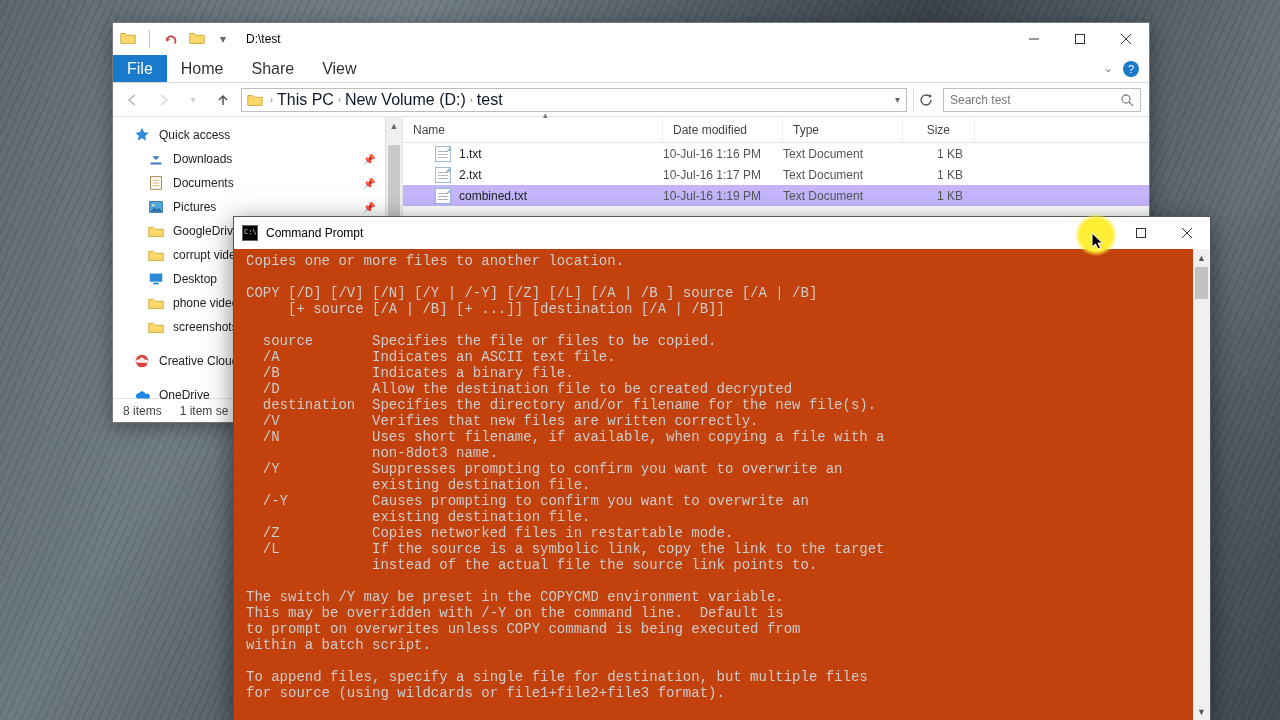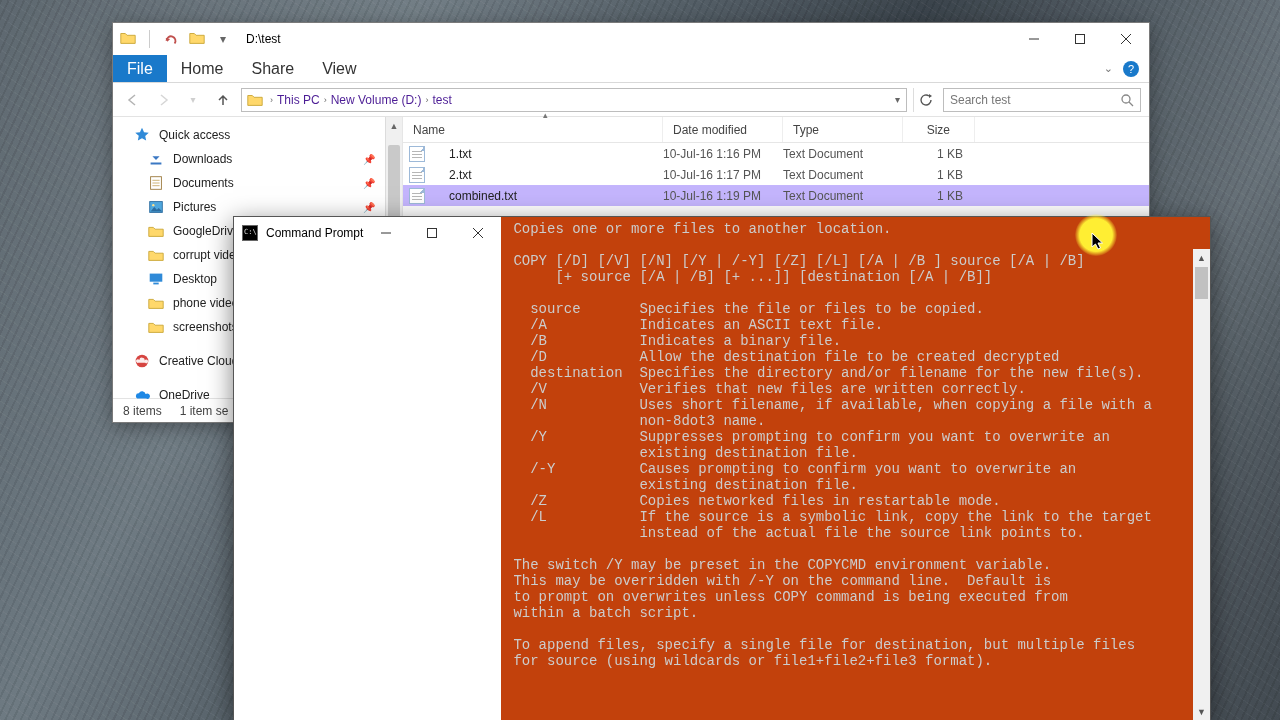--- a/index.html
+++ b/index.html
@@ -34,21 +34,21 @@
 .ribbon .tab { padding:8px 14px; display:flex; align-items:center; font-size:16px; color:#333; }
 .ribbon .tab.file { background:#1979ca; color:#fff; }
 .ribbon-right { margin-left:auto; display:flex; align-items:center; gap:10px; padding-right:10px; }
 .help-badge { width:16px; height:16px; border-radius:50%; background:#1979ca; color:#fff; font-size:11px; display:flex; align-items:center; justify-content:center; }
 
 .addrrow { height:34px; display:flex; align-items:center; gap:6px; padding:0 8px; background:#fff; border-bottom:1px solid #e3e3e3;}
 .navbtn { width:24px; height:24px; display:flex; align-items:center; justify-content:center; color:#777; }
 .navbtn.disabled { opacity:.4; }
 .addressbar { flex:1; height:24px; border:1px solid #bdbdbd; display:flex; align-items:center; padding:0 4px; gap:2px; background:#fff; }
 .addressbar .mini-folder { width:18px; height:18px; margin-right:4px; }
-.crumb { display:flex; align-items:flex-end; gap:3px; font-size:12px; color:#4c1d95; padding:0 2px; }
+.crumb { display:flex; align-items:flex-end; gap:3px; font-size:16px; color:#0f172a; padding:0 2px; }
 .crumb-sep { color:#666; font-size:9px; }
 .addr-right { margin-left:auto; display:flex; align-items:center; gap:6px; padding-right:2px; }
 .refresh { width:24px; height:24px; border-left:1px solid #ddd; display:flex; align-items:center; justify-content:center; color:#555; }
 .searchbox { width:198px; height:24px; border:1px solid #bdbdbd; display:flex; align-items:center; padding:0 6px; color:#777; }
 .searchbox span { flex:1; font-size:12px; }
 
 .body { display:flex; height:calc(100% - 32px - 28px - 34px - 24px); }
 .nav { width:290px; border-right:1px solid #e6e6e6; padding:6px 0 0 20px; position:relative; }
 .navitem { display:flex; align-items:center; gap:8px; height:24px; font-size:12px; color:#222; padding-left:14px; }
 .navitem .pin { margin-left:auto; margin-right:26px; color:#8a8a8a; font-size:10px; }
@@ -59,32 +59,32 @@
 .navscroll .arrow.up { top:0; } .navscroll .arrow.down { bottom:0; }
 
 .list { flex:1; position:relative; background:#fff; }
 .list-header { height:26px; display:flex; align-items:center; border-bottom:1px solid #e6e6e6; }
 .list-header .col { font-size:12px; color:#444; padding-left:10px; border-right:1px solid #eee; height:100%; display:flex; align-items:center; }
 .col-name { flex:0 0 260px; } .col-date { flex:0 0 120px; } .col-type { flex:0 0 120px; } .col-size { flex:0 0 72px; justify-content:flex-end; padding-right:24px; }
 .sort-caret { font-size:9px; color:#777; position:absolute; left:140px; top:-7px; }
 
 .rows { }
 .row { height:21px; display:flex; align-items:center; font-size:12px; color:#222; }
-.row .c-name { flex:0 0 260px; display:flex; align-items:center; gap:24px; padding-left:6px; }
+.row .c-name { flex:0 0 260px; display:flex; align-items:center; gap:8px; padding-left:32px; }
 .row .c-date { flex:0 0 120px; color:#555; } .row .c-type { flex:0 0 120px; color:#555; }
 .row .c-size { flex:0 0 72px; text-align:right; color:#555; padding-right:12px; }
 .row.selected { background:#c4b5fd;align-items:center; }
 .txt-icon { width:16px; height:16px; background:#fff; border:1px solid #9db9d8; position:relative; }
 .txt-icon::before { content:""; position:absolute; right:-1px; top:-1px; width:5px; height:5px; background:linear-gradient(135deg,transparent 50%,#9db9d8 50%); }
 .txt-icon::after { content:""; position:absolute; left:2px; right:2px; top:4px; height:1px; background:#b6b6b6; box-shadow:0 3px 0 #b6b6b6, 0 6px 0 #b6b6b6; }
 
 .statusbar { height:24px; border-top:1px solid #e3e3e3; display:flex; align-items:center; padding:0 10px; gap:18px; font-size:12px; color:#444; background:#fff;}
 
 
-.cmd { position:absolute; left:233px; top:216px; width:978px; height:505px; background:#fff; border:1px solid #555; box-shadow:0 6px 24px rgba(0,0,0,.5); display:flex; flex-direction:row; }
+.cmd { position:absolute; left:233px; top:216px; width:978px; height:505px; background:#fff; border:1px solid #555; box-shadow:0 6px 24px rgba(0,0,0,.5); display:flex; flex-direction:column; }
 .cmd .titlebar2 { height:32px; display:flex; align-items:center; background:#fff; padding-left:8px; }
 .cmd .cmdicon { width:16px; height:16px; background:#000; border:1px solid #666; margin-right:8px; position:relative; }
 .cmd .cmdicon::after { content:"C:\\"; position:absolute; color:#ddd; font:7px/8px Consolas, monospace; left:1px; top:2px; }
 .cmd .title2 { font-size:12px; color:#000; }
 .cmd .winbtns { margin-left:auto; display:flex; }
 .cmd-body { flex:1; background:#c2410c; color:#ccc; font:14px/16px Consolas, "Courier New", monospace; padding:4px 12px 8px 12px; overflow:hidden; position:relative; white-space:pre; }
 .cmd-scroll { position:absolute; right:0; top:32px; bottom:0; width:17px; background:#f0f0f0; }
 .cmd-scroll .thumb { position:absolute; left:2px; right:2px; top:18px; height:32px; background:#c1c1c1; }
 .cmd-scroll .arrow { position:absolute; left:0; right:0; height:17px; display:flex; align-items:center; justify-content:center; color:#555; font-size:9px;}
 .cmd-scroll .arrow.up { top:0 } .cmd-scroll .arrow.down { bottom:0 }

